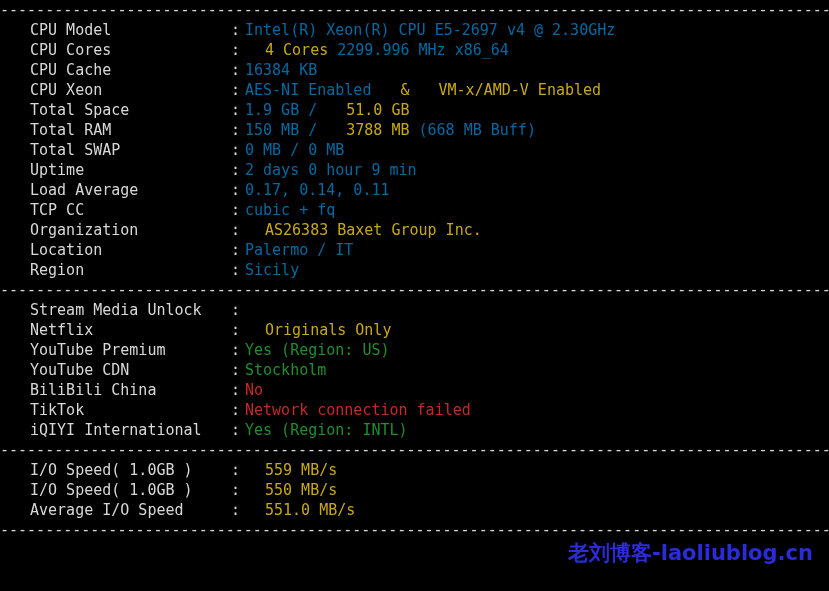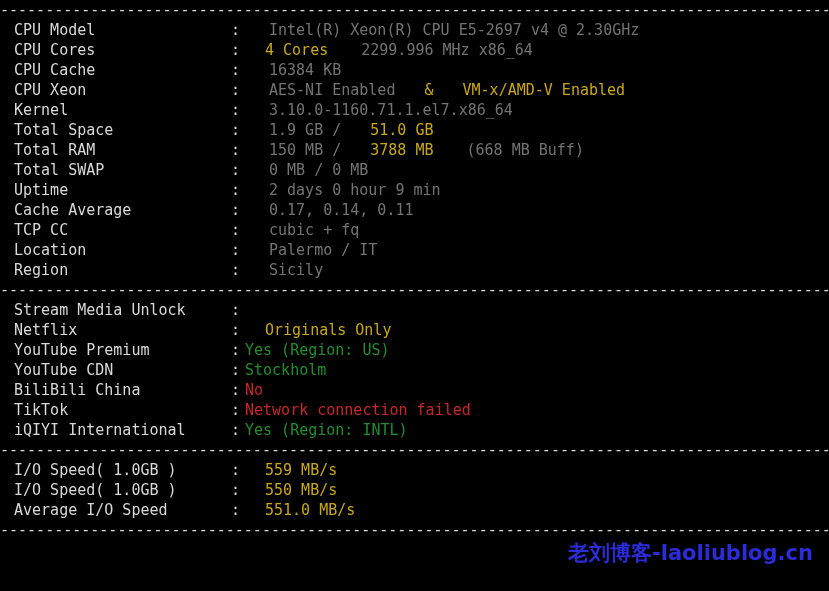--- a/index.html
+++ b/index.html
@@ -33,34 +33,34 @@
   .row {
     height: 20px;
     line-height: 20px;
     white-space: pre;
     display: block;
   }
   .label {
     display: inline-block;
     width: 231px;
     color: #d8d8d8;
-    padding-left: 14px;
+    padding-left: 30px;
     box-sizing: border-box;
     white-space: pre;
   }
   .colon {
     display: inline-block;
     width: 14px;
     color: #d8d8d8;
     white-space: pre;
   }
   .value {
     white-space: pre;
   }
-  .c-cyan   { color: #737373; margin-left: 24px; }
+  .c-cyan   { color: #0369a1; }
   .c-yellow { color: #c8a816; margin-left: 20px; }
   .c-green  { color: #1f8f2e; }
   .c-red    { color: #c62828; }
 
   #watermark {
     position: absolute;
     left: 568px;
     top: 540px;
     color: #2b2bd8;
     font-family: "DejaVu Sans", "Liberation Sans", sans-serif;
@@ -75,27 +75,27 @@
 <body>
 
 <div id="terminal">
   <div id="terminal-body">
       <div class="divider">-------------------------------------------------------------------------------------------------------</div>
       <div class="section">
         <div class="row"><span class="label">CPU Model</span><span class="colon">:</span><span class="value"><span class="c-cyan">Intel(R) Xeon(R) CPU E5-2697 v4 @ 2.30GHz</span></span></div>
         <div class="row"><span class="label">CPU Cores</span><span class="colon">:</span><span class="value"><span class="c-yellow">4 Cores</span><span class="c-cyan"> 2299.996 MHz x86_64</span></span></div>
         <div class="row"><span class="label">CPU Cache</span><span class="colon">:</span><span class="value"><span class="c-cyan">16384 KB</span></span></div>
         <div class="row"><span class="label">CPU Xeon</span><span class="colon">:</span><span class="value"><span class="c-cyan">AES-NI Enabled</span><span class="c-yellow"> &amp; </span><span class="c-yellow">VM-x/AMD-V Enabled</span></span></div>
-        <div class="row"><span class="label">Kernel</span><span class="colon">:</span><span class="value"><span class="c-cyan">3.10.0-1160.71.1.el7.x86_64</span></span></div>
         <div class="row"><span class="label">Total Space</span><span class="colon">:</span><span class="value"><span class="c-cyan">1.9 GB / </span><span class="c-yellow">51.0 GB</span></span></div>
         <div class="row"><span class="label">Total RAM</span><span class="colon">:</span><span class="value"><span class="c-cyan">150 MB / </span><span class="c-yellow">3788 MB</span><span class="c-cyan"> (668 MB Buff)</span></span></div>
         <div class="row"><span class="label">Total SWAP</span><span class="colon">:</span><span class="value"><span class="c-cyan">0 MB / 0 MB</span></span></div>
         <div class="row"><span class="label">Uptime</span><span class="colon">:</span><span class="value"><span class="c-cyan">2 days 0 hour 9 min</span></span></div>
-        <div class="row"><span class="label">Cache Average</span><span class="colon">:</span><span class="value"><span class="c-cyan">0.17, 0.14, 0.11</span></span></div>
+        <div class="row"><span class="label">Load Average</span><span class="colon">:</span><span class="value"><span class="c-cyan">0.17, 0.14, 0.11</span></span></div>
         <div class="row"><span class="label">TCP CC</span><span class="colon">:</span><span class="value"><span class="c-cyan">cubic + fq</span></span></div>
+        <div class="row"><span class="label">Organization</span><span class="colon">:</span><span class="value"><span class="c-yellow">AS26383 Baxet Group Inc.</span></span></div>
         <div class="row"><span class="label">Location</span><span class="colon">:</span><span class="value"><span class="c-cyan">Palermo / IT</span></span></div>
         <div class="row"><span class="label">Region</span><span class="colon">:</span><span class="value"><span class="c-cyan">Sicily</span></span></div>
       </div>
       <div class="divider">-------------------------------------------------------------------------------------------------------</div>
       <div class="section">
         <div class="row"><span class="label">Stream Media Unlock</span><span class="colon">:</span><span class="value"></span></div>
         <div class="row"><span class="label">Netflix</span><span class="colon">:</span><span class="value"><span class="c-yellow">Originals Only</span></span></div>
         <div class="row"><span class="label">YouTube Premium</span><span class="colon">:</span><span class="value"><span class="c-green">Yes (Region: US)</span></span></div>
         <div class="row"><span class="label">YouTube CDN</span><span class="colon">:</span><span class="value"><span class="c-green">Stockholm</span></span></div>
         <div class="row"><span class="label">BiliBili China</span><span class="colon">:</span><span class="value"><span class="c-red">No</span></span></div>

